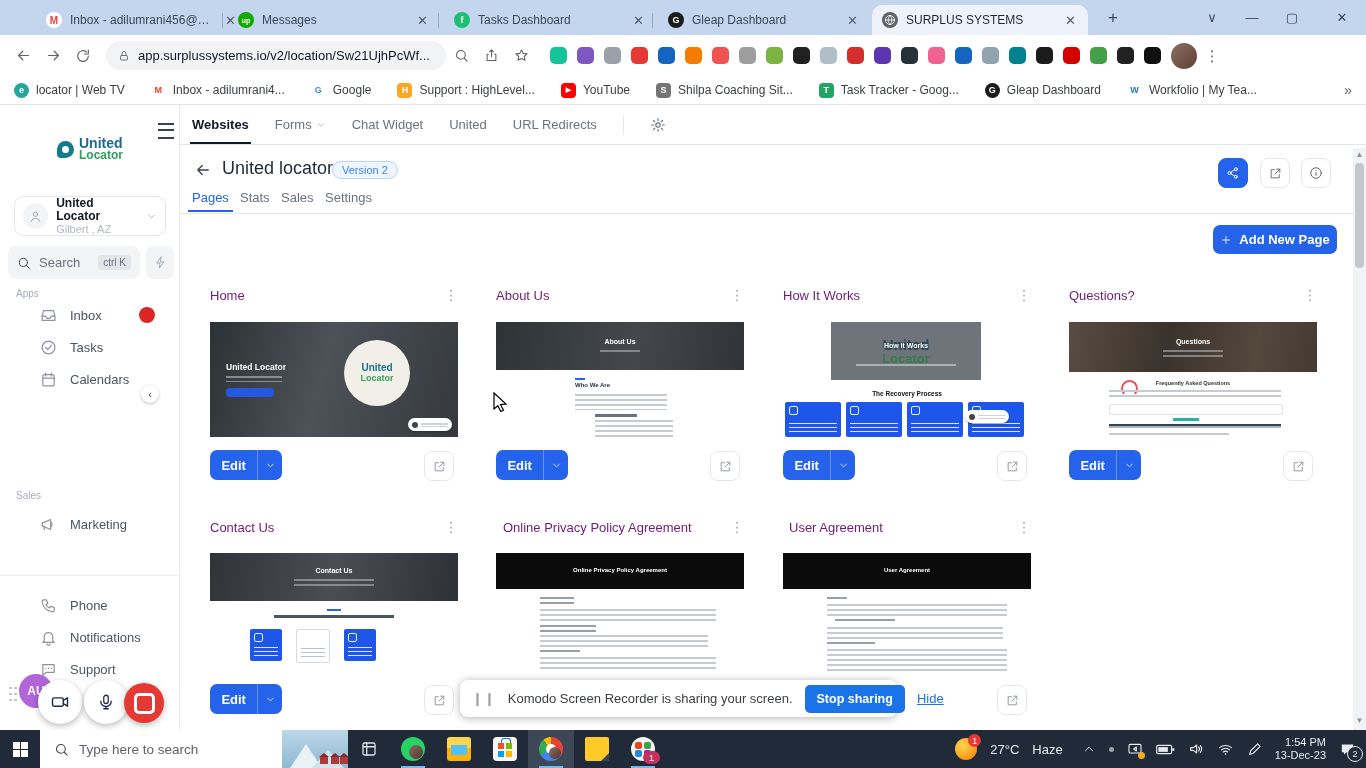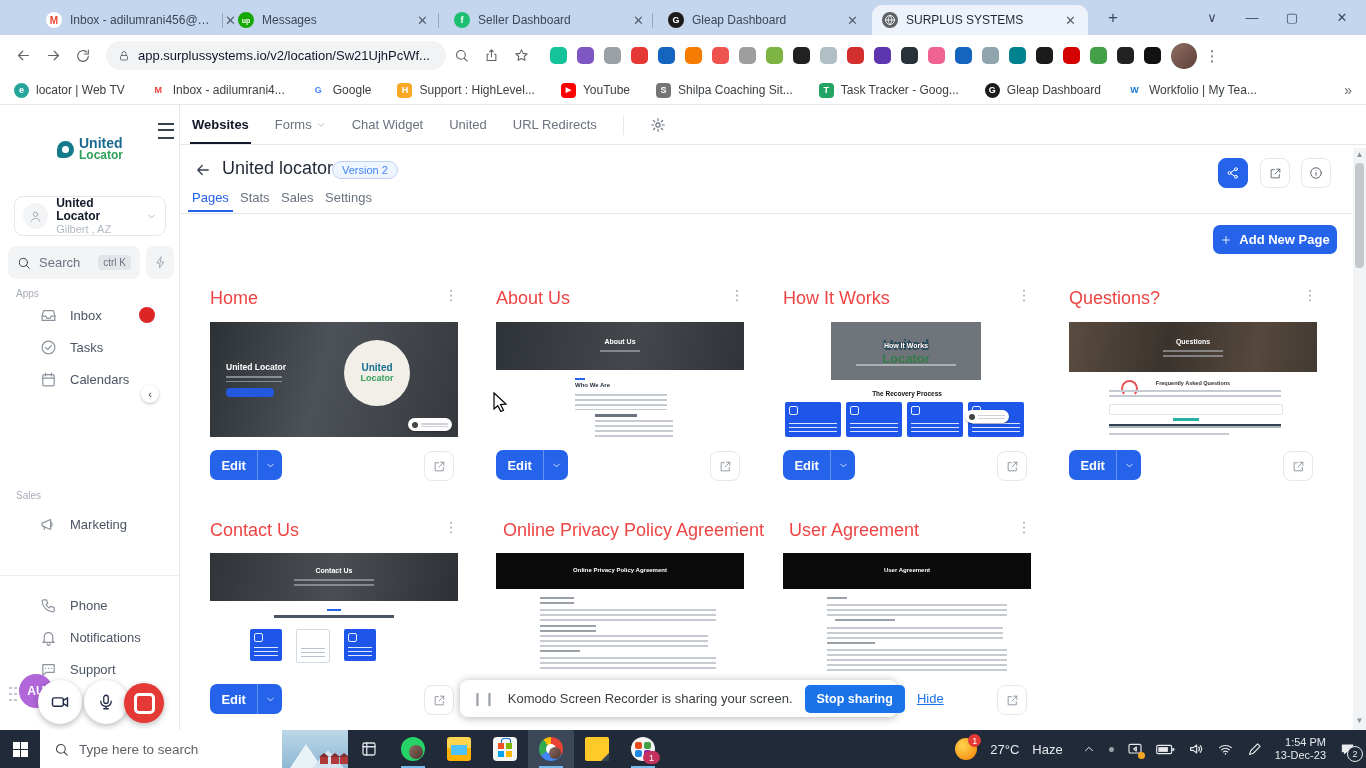--- a/index.html
+++ b/index.html
@@ -71,21 +71,21 @@
   .ptitle{position:absolute;left:42px;top:53px;font-size:18px;color:#1f2937;font-weight:500}
   .vbadge{position:absolute;left:152px;top:56px;font-size:11px;color:#4285f4;background:#eef5fe;border:1px solid #bcd3f5;border-radius:10px;padding:2px 9px}
   .iconbtn{position:absolute;top:53px;width:28px;height:28px;border:1px solid #e4e7ec;border-radius:8px;display:flex;align-items:center;justify-content:center;color:#5f6771;background:#fff}
   .iconbtn.blue{background:var(--accent,#2563eb);border-color:var(--accent,#2563eb);color:#fff}
   .ptabs{position:absolute;left:0;top:85px;width:1186px;height:24px;border-bottom:1px solid #e5e7eb;box-sizing:border-box;font-size:13px;color:#6b7280}
   .ptab{position:absolute;top:0}
   .ptab.active{color:var(--accent,#2563eb)}
   .ptab.active:after{content:"";position:absolute;left:-4px;right:-4px;bottom:-7px;height:2px;background:var(--accent,#2563eb)}
   .addbtn{position:absolute;left:1033px;top:120px;width:124px;height:29px;background:var(--accent,#2563eb);border-radius:7px;color:#fff;font-size:13px;font-weight:bold;display:flex;align-items:center;justify-content:center;gap:7px}
 
-  .cardtitle{position:absolute;font-size:18px;color:#ef4444}
+  .cardtitle{position:absolute;font-size:13px;color:#701a75}
   .kebab{position:absolute;width:14px;height:16px;color:#9aa1ab;font-size:14px;text-align:center;line-height:16px}
   .editbtn{position:absolute;width:72px;height:30px;background:var(--accent,#2563eb);border-radius:7px;display:flex;color:#fff;overflow:hidden}
   .editbtn .elbl{width:48px;display:flex;align-items:center;justify-content:center;font-size:13px;font-weight:bold}
   .editbtn .echev{width:24px;display:flex;align-items:center;justify-content:center;border-left:1px solid rgba(255,255,255,.3)}
   .extbtn{position:absolute;width:28px;height:28px;border:1px solid #e4e7ec;border-radius:8px;display:flex;align-items:center;justify-content:center;color:#8a929c;background:#fff}
 
   .thumb{position:absolute;width:248px;overflow:hidden}
   .tlines{background:repeating-linear-gradient(#c6cad1 0 2px,transparent 2px 5px)}
   .tlines.dk{background:repeating-linear-gradient(#9aa0a8 0 2px,transparent 2px 5px)}
   .btile{background:#1d56e8;border-radius:2px;position:relative}
@@ -151,21 +151,21 @@
     </div>
     <div class="tabsep" style="left:222px"></div>
     <div class="tab" style="left:228px">
       <span class="fav" style="background:#14a800;font-size:7px">up</span>
       <span class="title">Messages</span>
       <span class="x">✕</span>
     </div>
     <div class="tabsep" style="left:438px"></div>
     <div class="tab" style="left:444px">
       <span class="fav" style="background:#1dbf73">f</span>
-      <span class="title">Seller Dashboard</span>
+      <span class="title">Tasks Dashboard</span>
       <span class="x">✕</span>
     </div>
     <div class="tabsep" style="left:652px"></div>
     <div class="tab" style="left:658px">
       <span class="fav" style="background:#1b1b1b">G</span>
       <span class="title">Gleap Dashboard</span>
       <span class="x">✕</span>
     </div>
     <div class="tab active" style="left:872px;width:216px">
       <span class="fav" style="background:#5f6368">

